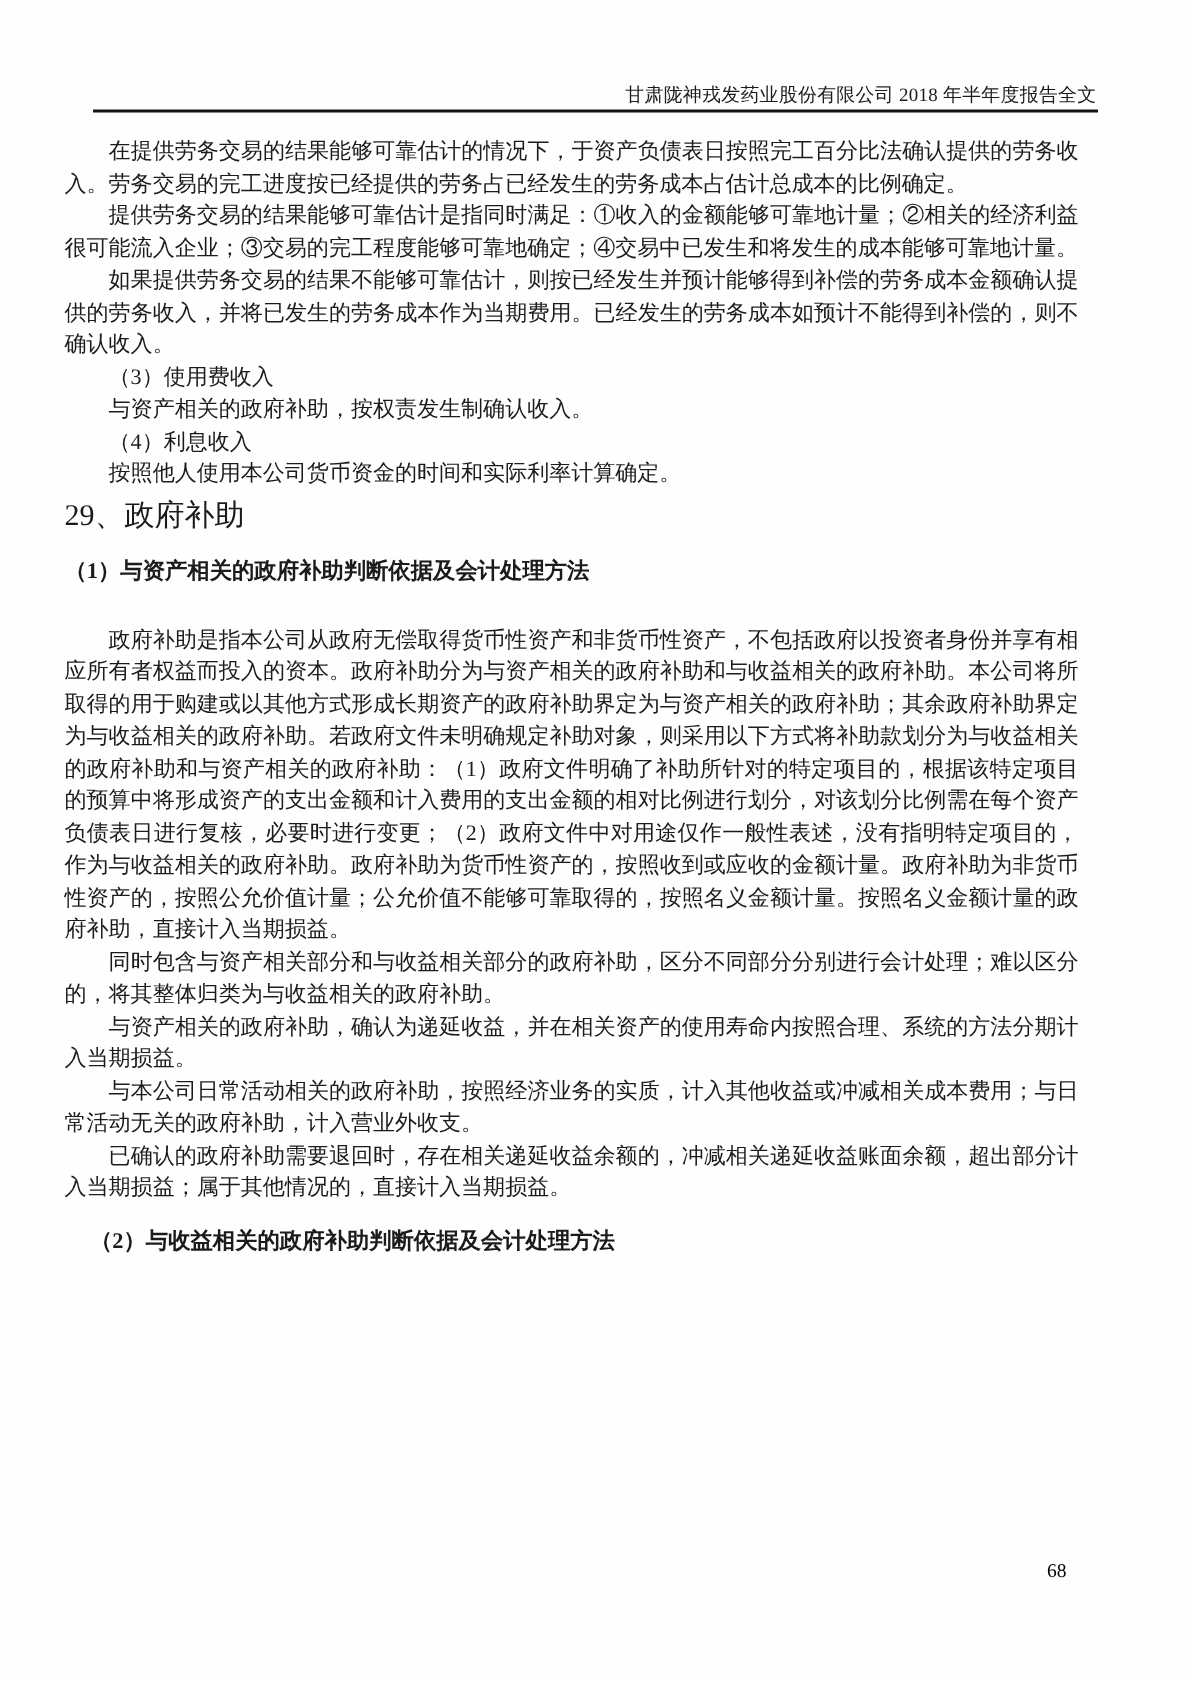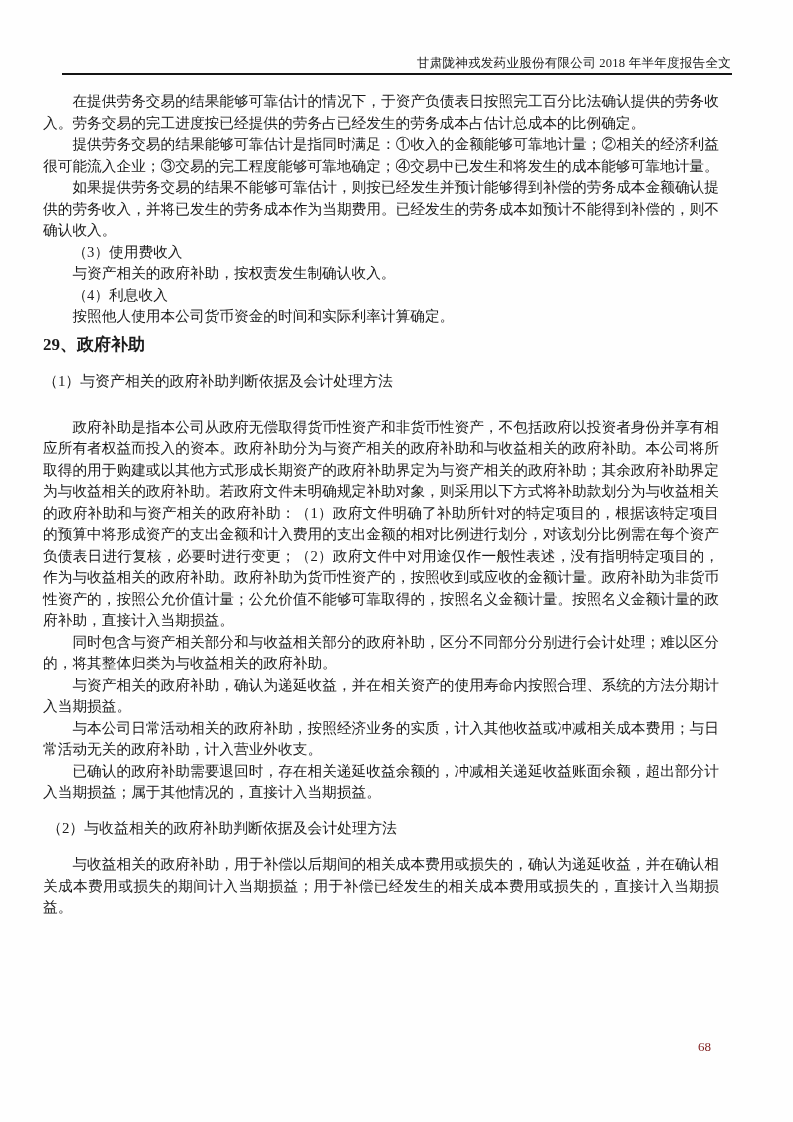--- a/index.html
+++ b/index.html
@@ -45,40 +45,40 @@
     line-height: 21.5px;
     text-align: justify;
     text-justify: inter-ideograph;
   }
   .para {
     margin: 0;
     text-indent: 2em;
   }
   .heading-l1 {
     margin: 6px 0 16px 0;
-    font-weight: 700;
-    font-size: 17px;
+    font-weight: 400;
+    font-size: 20px;
     text-indent: 0;
   }
   .heading-l2 {
     margin: 0 0 24px 0;
-    font-weight: 400;
+    font-weight: 700;
     font-size: 14.9px;
     text-indent: 0;
   }
   .heading-l2.second {
-    margin: 14px 0 15px 4px;
+    margin: 14px 0 15px 17px;
   }
   .page-number {
     position: absolute;
     top: 1038px;
     right: 82px;
     font-size: 13px;
     line-height: 18px;
-    color: #7f1d1d;
+    color: #000000;
   }
 </style>
 </head>
 <body>
 
 <div class="page">
 
   <div class="running-header">甘肃陇神戎发药业股份有限公司 2018 年半年度报告全文</div>
 
   <div class="header-rule"></div>
@@ -92,18 +92,17 @@
     <p class="para">（4）利息收入</p>
     <p class="para">按照他人使用本公司货币资金的时间和实际利率计算确定。</p>
     <p class="heading-l1">29、政府补助</p>
     <p class="heading-l2">（1）与资产相关的政府补助判断依据及会计处理方法</p>
     <p class="para">政府补助是指本公司从政府无偿取得货币性资产和非货币性资产，不包括政府以投资者身份并享有相应所有者权益而投入的资本。政府补助分为与资产相关的政府补助和与收益相关的政府补助。本公司将所取得的用于购建或以其他方式形成长期资产的政府补助界定为与资产相关的政府补助；其余政府补助界定为与收益相关的政府补助。若政府文件未明确规定补助对象，则采用以下方式将补助款划分为与收益相关的政府补助和与资产相关的政府补助：（1）政府文件明确了补助所针对的特定项目的，根据该特定项目的预算中将形成资产的支出金额和计入费用的支出金额的相对比例进行划分，对该划分比例需在每个资产负债表日进行复核，必要时进行变更；（2）政府文件中对用途仅作一般性表述，没有指明特定项目的，作为与收益相关的政府补助。政府补助为货币性资产的，按照收到或应收的金额计量。政府补助为非货币性资产的，按照公允价值计量；公允价值不能够可靠取得的，按照名义金额计量。按照名义金额计量的政府补助，直接计入当期损益。</p>
     <p class="para">同时包含与资产相关部分和与收益相关部分的政府补助，区分不同部分分别进行会计处理；难以区分的，将其整体归类为与收益相关的政府补助。</p>
     <p class="para">与资产相关的政府补助，确认为递延收益，并在相关资产的使用寿命内按照合理、系统的方法分期计入当期损益。</p>
     <p class="para">与本公司日常活动相关的政府补助，按照经济业务的实质，计入其他收益或冲减相关成本费用；与日常活动无关的政府补助，计入营业外收支。</p>
     <p class="para">已确认的政府补助需要退回时，存在相关递延收益余额的，冲减相关递延收益账面余额，超出部分计入当期损益；属于其他情况的，直接计入当期损益。</p>
     <p class="heading-l2 second">（2）与收益相关的政府补助判断依据及会计处理方法</p>
-    <p class="para">与收益相关的政府补助，用于补偿以后期间的相关成本费用或损失的，确认为递延收益，并在确认相关成本费用或损失的期间计入当期损益；用于补偿已经发生的相关成本费用或损失的，直接计入当期损益。</p>
   </div>
 
   <div class="page-number">68</div>
 
 </div>
 
 </body></html>

